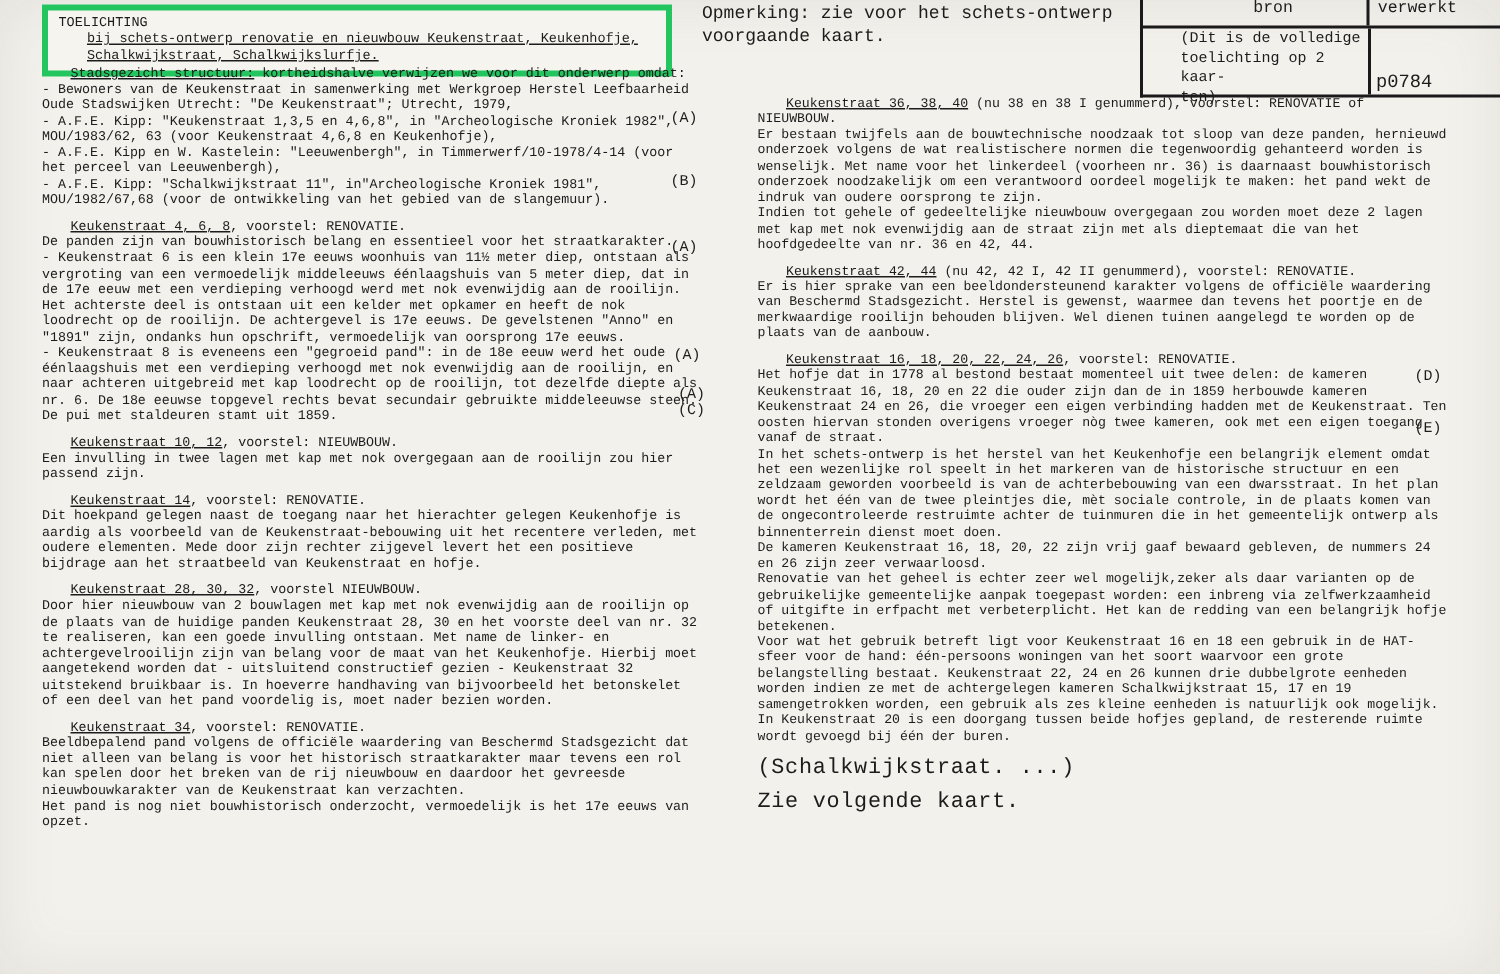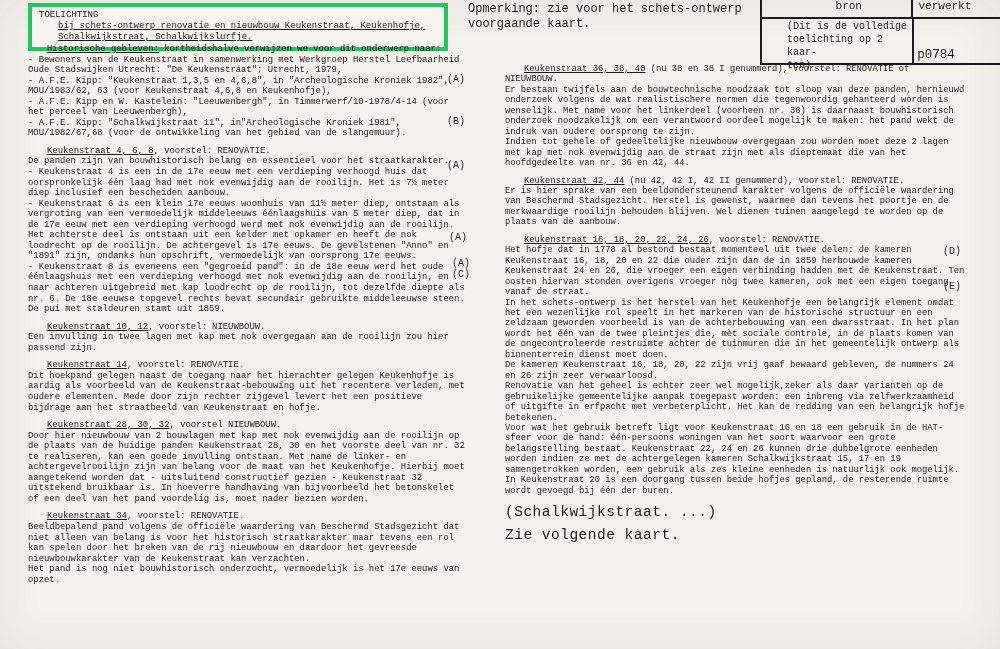--- a/index.html
+++ b/index.html
@@ -76,30 +76,29 @@
     <div class="srow sbody">
       <div class="scell c1 note">(Dit is de volledige
 toelichting op 2 kaar-
 ten)</div>
       <div class="scell c2 value">p0784</div>
     </div>
   </div>
 
   <div class="col left" id="col-left">
       <div class="section">
-        <div class="sec-head"><span class="u">Historische gebleven:</span><span> kortheidshalve verwijzen we voor dit onderwerp naar:</span></div>
+        <div class="sec-head"><span class="u">Stadsgezicht structuur:</span><span> kortheidshalve verwijzen we voor dit onderwerp omdat:</span></div>
         <div class="para">- Bewoners van de Keukenstraat in samenwerking met Werkgroep Herstel Leefbaarheid Oude Stadswijken Utrecht: "De Keukenstraat"; Utrecht, 1979,</div>
         <div class="para">- A.F.E. Kipp: "Keukenstraat 1,3,5 en 4,6,8", in "Archeologische Kroniek 1982", MOU/1983/62, 63 (voor Keukenstraat 4,6,8 en Keukenhofje),</div>
         <div class="para">- A.F.E. Kipp en W. Kastelein: "Leeuwenbergh", in Timmerwerf/10-1978/4-14 (voor het perceel van Leeuwenbergh),</div>
         <div class="para">- A.F.E. Kipp: "Schalkwijkstraat 11", in"Archeologische Kroniek 1981", MOU/1982/67,68 (voor de ontwikkeling van het gebied van de slangemuur).</div>
       </div>
       <div class="section">
         <div class="sec-head"><span class="u">Keukenstraat 4, 6, 8</span><span>, voorstel: RENOVATIE.</span></div>
         <div class="para">De panden zijn van bouwhistorisch belang en essentieel voor het straatkarakter.</div>
-        <div class="para">- Keukenstraat 4 is een in de 17e eeuw met een verdieping verhoogd huis dat oorspronkelijk één laag had met nok evenwijdig aan de rooilijn. Het is 7½ meter diep inclusief een bescheiden aanbouw.</div>
         <div class="para">- Keukenstraat 6 is een klein 17e eeuws woonhuis van 11½ meter diep, ontstaan als vergroting van een vermoedelijk middeleeuws éénlaagshuis van 5 meter diep, dat in de 17e eeuw met een verdieping verhoogd werd met nok evenwijdig aan de rooilijn. Het achterste deel is ontstaan uit een kelder met opkamer en heeft de nok loodrecht op de rooilijn. De achtergevel is 17e eeuws. De gevelstenen "Anno" en "1891" zijn, ondanks hun opschrift, vermoedelijk van oorsprong 17e eeuws.</div>
         <div class="para">- Keukenstraat 8 is eveneens een "gegroeid pand": in de 18e eeuw werd het oude éénlaagshuis met een verdieping verhoogd met nok evenwijdig aan de rooilijn, en naar achteren uitgebreid met kap loodrecht op de rooilijn, tot dezelfde diepte als nr. 6. De 18e eeuwse topgevel rechts bevat secundair gebruikte middeleeuwse steen. De pui met staldeuren stamt uit 1859.</div>
       </div>
       <div class="section">
         <div class="sec-head"><span class="u">Keukenstraat 10, 12</span><span>, voorstel: NIEUWBOUW.</span></div>
         <div class="para">Een invulling in twee lagen met kap met nok overgegaan aan de rooilijn zou hier passend zijn.</div>
       </div>
       <div class="section">
         <div class="sec-head"><span class="u">Keukenstraat 14</span><span>, voorstel: RENOVATIE.</span></div>
         <div class="para">Dit hoekpand gelegen naast de toegang naar het hierachter gelegen Keukenhofje is aardig als voorbeeld van de Keukenstraat-bebouwing uit het recentere verleden, met oudere elementen. Mede door zijn rechter zijgevel levert het een positieve bijdrage aan het straatbeeld van Keukenstraat en hofje.</div>

